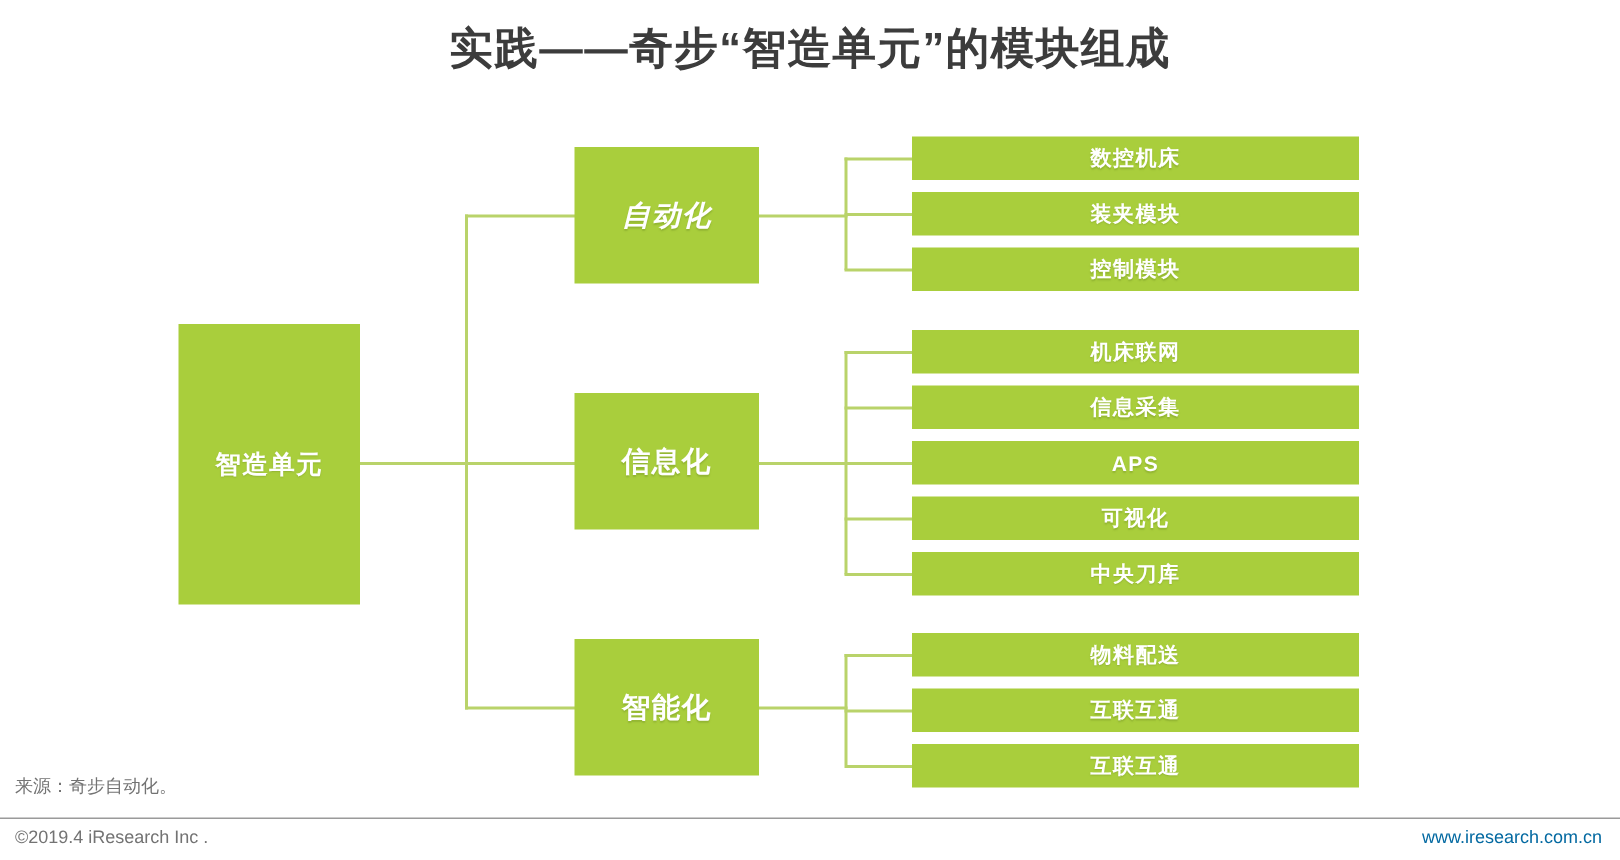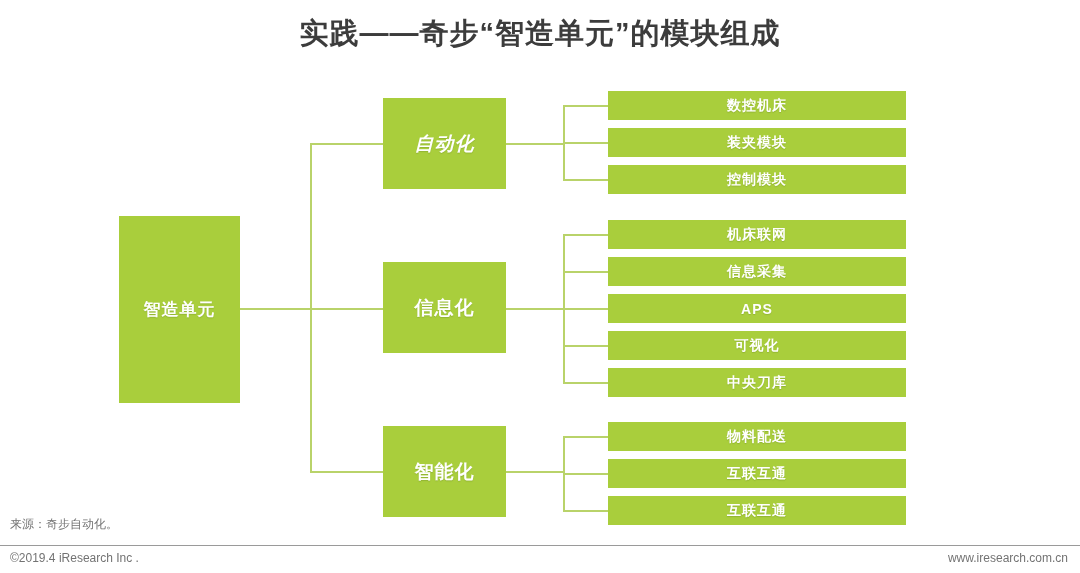--- a/index.html
+++ b/index.html
@@ -115,21 +115,21 @@
     top: 551px;
     font-size: 12px;
     color: #737373;
     white-space: nowrap;
   }
   #weburl {
     position: absolute;
     right: 12px;
     top: 551px;
     font-size: 12px;
-    color: #737373;
+    color: #0369a1;
     white-space: nowrap;
     margin-left: 43px;
   }
 </style>
 </head>
 <body>
 
 <div id="slide">
 
   <div id="title">实践——奇步“智造单元”的模块组成</div>

